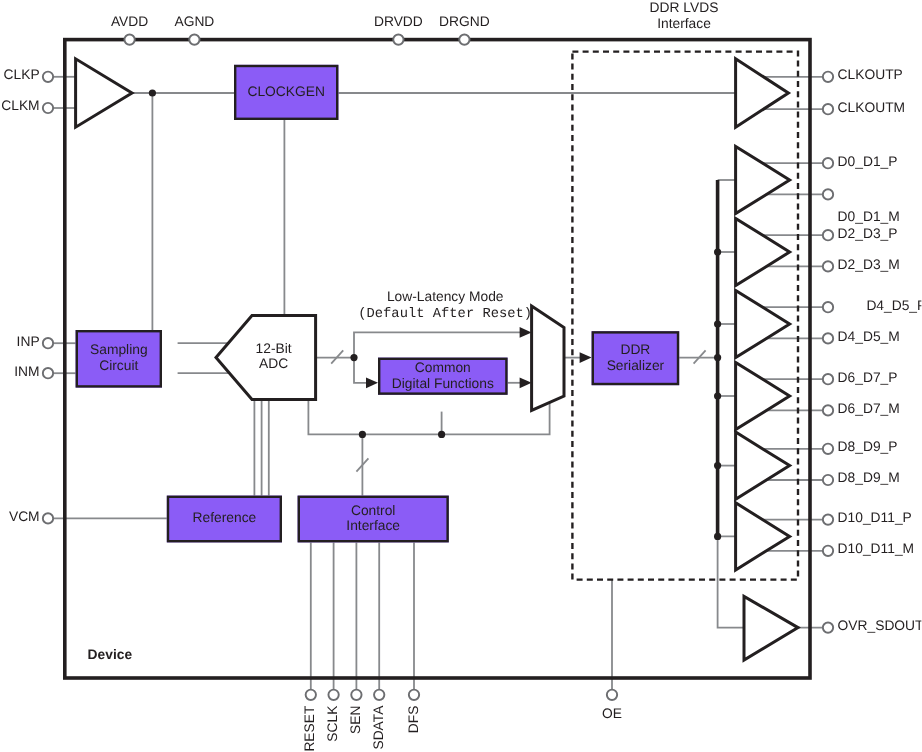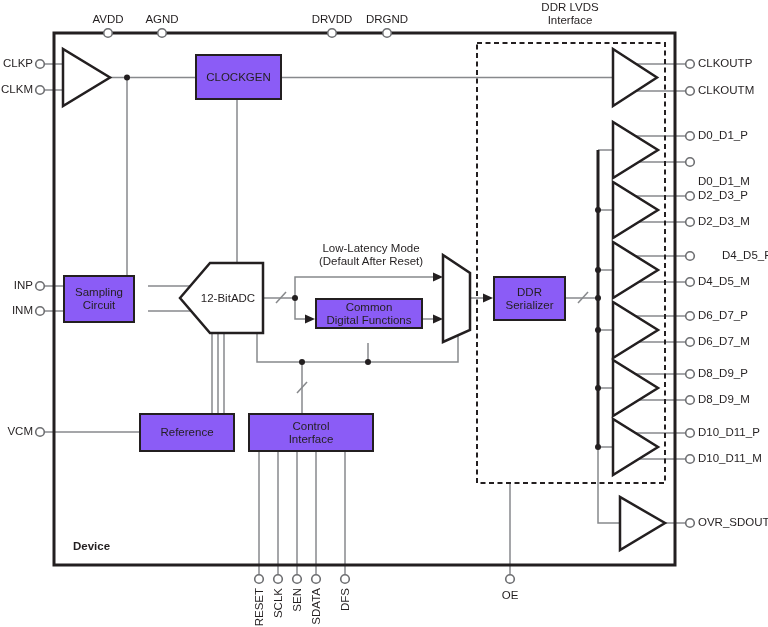--- a/index.html
+++ b/index.html
@@ -11,21 +11,21 @@
   .layer{position:absolute;left:0;top:0;}
   .lbl{position:absolute;font-size:11.5px;line-height:13px;white-space:nowrap;}
   .lbl-c{transform:translateX(-50%);text-align:center;}
   .lbl-r{text-align:right;}
   .blk{
     position:absolute;box-sizing:border-box;border:2px solid #231f20;background:#8b5cf6;
     display:flex;flex-direction:column;align-items:center;justify-content:center;
     font-size:11.5px;line-height:13px;text-align:center;
   }
   .overlay-text{
-    position:absolute;display:flex;flex-direction:row;align-items:center;justify-content:center;
+    position:absolute;display:flex;flex-direction:column;align-items:center;justify-content:center;
     font-size:11.5px;line-height:13px;text-align:center;
   }
   .pin-label-v{
     position:absolute;font-size:11.5px;line-height:14px;white-space:nowrap;
     writing-mode:vertical-rl;transform:rotate(180deg);
   }
   .bold{font-weight:bold;}
 </style>
 </head>
 <body>
@@ -220,21 +220,21 @@
   <div class="lbl lbl-c" style="left:332px;top:13px;">DRVDD</div>
   <div class="lbl lbl-c" style="left:387px;top:13px;">DRGND</div>
 
   <div class="lbl lbl-c" style="left:570px;top:1px;">
     <span style="display:block;">DDR LVDS</span>
     <span style="display:block;">Interface</span>
   </div>
 
   <div class="lbl lbl-c" style="left:371px;top:242px;">
     <span style="display:block;">Low-Latency Mode</span>
-    <span style="display:block;">(Default After Reset)</span>
+    <span style="display:block;font-family:Liberation Mono, monospace;">(Default After Reset)</span>
   </div>
 
   <div class="lbl lbl-r" style="right:735px;top:57px;">CLKP</div>
   <div class="lbl lbl-r" style="right:735px;top:83px;">CLKM</div>
   <div class="lbl lbl-r" style="right:735px;top:279px;">INP</div>
   <div class="lbl lbl-r" style="right:735px;top:304px;">INM</div>
   <div class="lbl lbl-r" style="right:735px;top:425px;">VCM</div>
 
   <div class="lbl" style="left:698px;top:57px;">CLKOUTP</div>
   <div class="lbl" style="left:698px;top:84px;">CLKOUTM</div>

